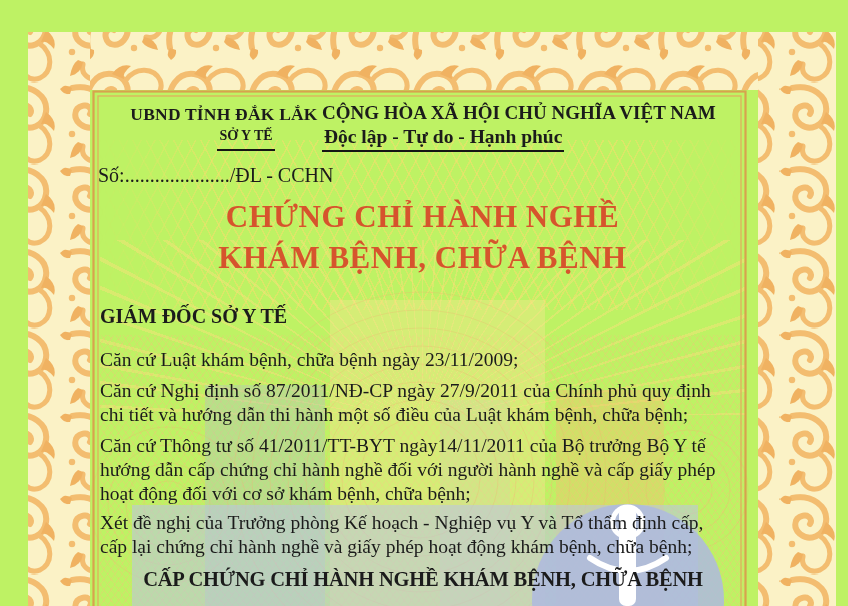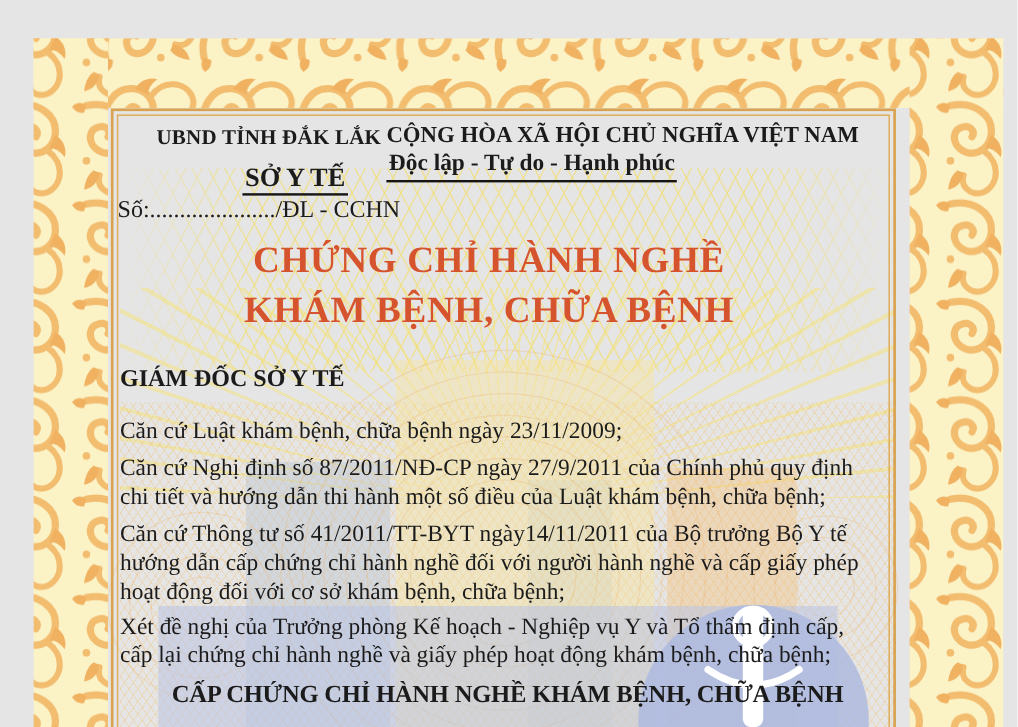--- a/index.html
+++ b/index.html
@@ -1,18 +1,18 @@
 <!DOCTYPE html>
 <html><head>
 <meta charset="utf-8">
 <style>
   html,body{margin:0;padding:0;background:#ffffff;}
   .page{
     position:relative;width:848px;height:606px;overflow:hidden;
-    background:#e5e5e5;
+    background:#bef264;
     font-family:"Liberation Serif","DejaVu Serif",serif;
     color:#1b1b1b;
   }
   .abs{position:absolute;}
   
   .net{
     left:100px;top:140px;width:645px;height:170px;
     background:
       repeating-linear-gradient(62deg, rgba(243,222,108,.55) 0 1.4px, transparent 1.4px 12px),
       repeating-linear-gradient(-62deg, rgba(243,222,108,.55) 0 1.4px, transparent 1.4px 12px);
@@ -30,27 +30,27 @@
       repeating-linear-gradient(-55deg, rgba(242,193,118,.30) 0 1px, transparent 1px 6px);
   }
   .col-blue{left:205px;top:385px;width:120px;height:221px;background:rgba(173,189,208,.33);}
   .col-blue2{left:440px;top:400px;width:70px;height:206px;background:rgba(173,189,208,.22);}
   .col-yellow{left:330px;top:300px;width:215px;height:306px;background:rgba(250,230,148,.38);}
   .col-orange{left:556px;top:390px;width:108px;height:216px;background:rgba(246,188,112,.35);}
   .lav-block{left:132px;top:505px;width:566px;height:101px;background:rgba(186,197,229,.55);}
   
   .hdr-left{left:100px;top:103px;width:248px;text-align:center;font-weight:bold;}
   .hdr-left .l1{font-size:17.5px;line-height:22px;letter-spacing:.2px;}
-  .hdr-left .l2{font-size:22px;line-height:22px;margin-top:12px;padding-left:44px;}
+  .hdr-left .l2{font-size:14px;line-height:22px;margin-top:0;padding-left:44px;}
   .hdr-right{left:322px;top:101px;width:424px;text-align:left;font-weight:bold;}
   .hdr-right .l1{font-size:19px;line-height:23px;}
   .hdr-right .l2{font-size:19.5px;line-height:23px;margin-top:1px;}
   .uline{display:inline-block;border-bottom:2px solid #151515;padding:0 2px 2px 2px;}
   .num-line{left:98px;top:164px;font-size:20px;}
-  .doc-title{left:85px;top:196px;width:645px;text-align:center;font-weight:bold;
+  .doc-title{left:100px;top:196px;width:645px;text-align:center;font-weight:bold;
     font-size:31px;line-height:41px;color:#D6542D;letter-spacing:.5px;}
   .issuer{left:100px;top:305px;width:645px;text-align:left;font-weight:bold;font-size:20px;}
   .para{left:100px;width:646px;font-size:19.5px;line-height:24px;}
   .p1{top:348px;}
   .p2{top:379px;}
   .p3{top:434px;}
   .p4{top:511px;text-align:left;}
   .decree{left:100px;top:568px;width:646px;text-align:center;font-weight:bold;
     font-size:20.5px;letter-spacing:-.2px;}
 </style>

